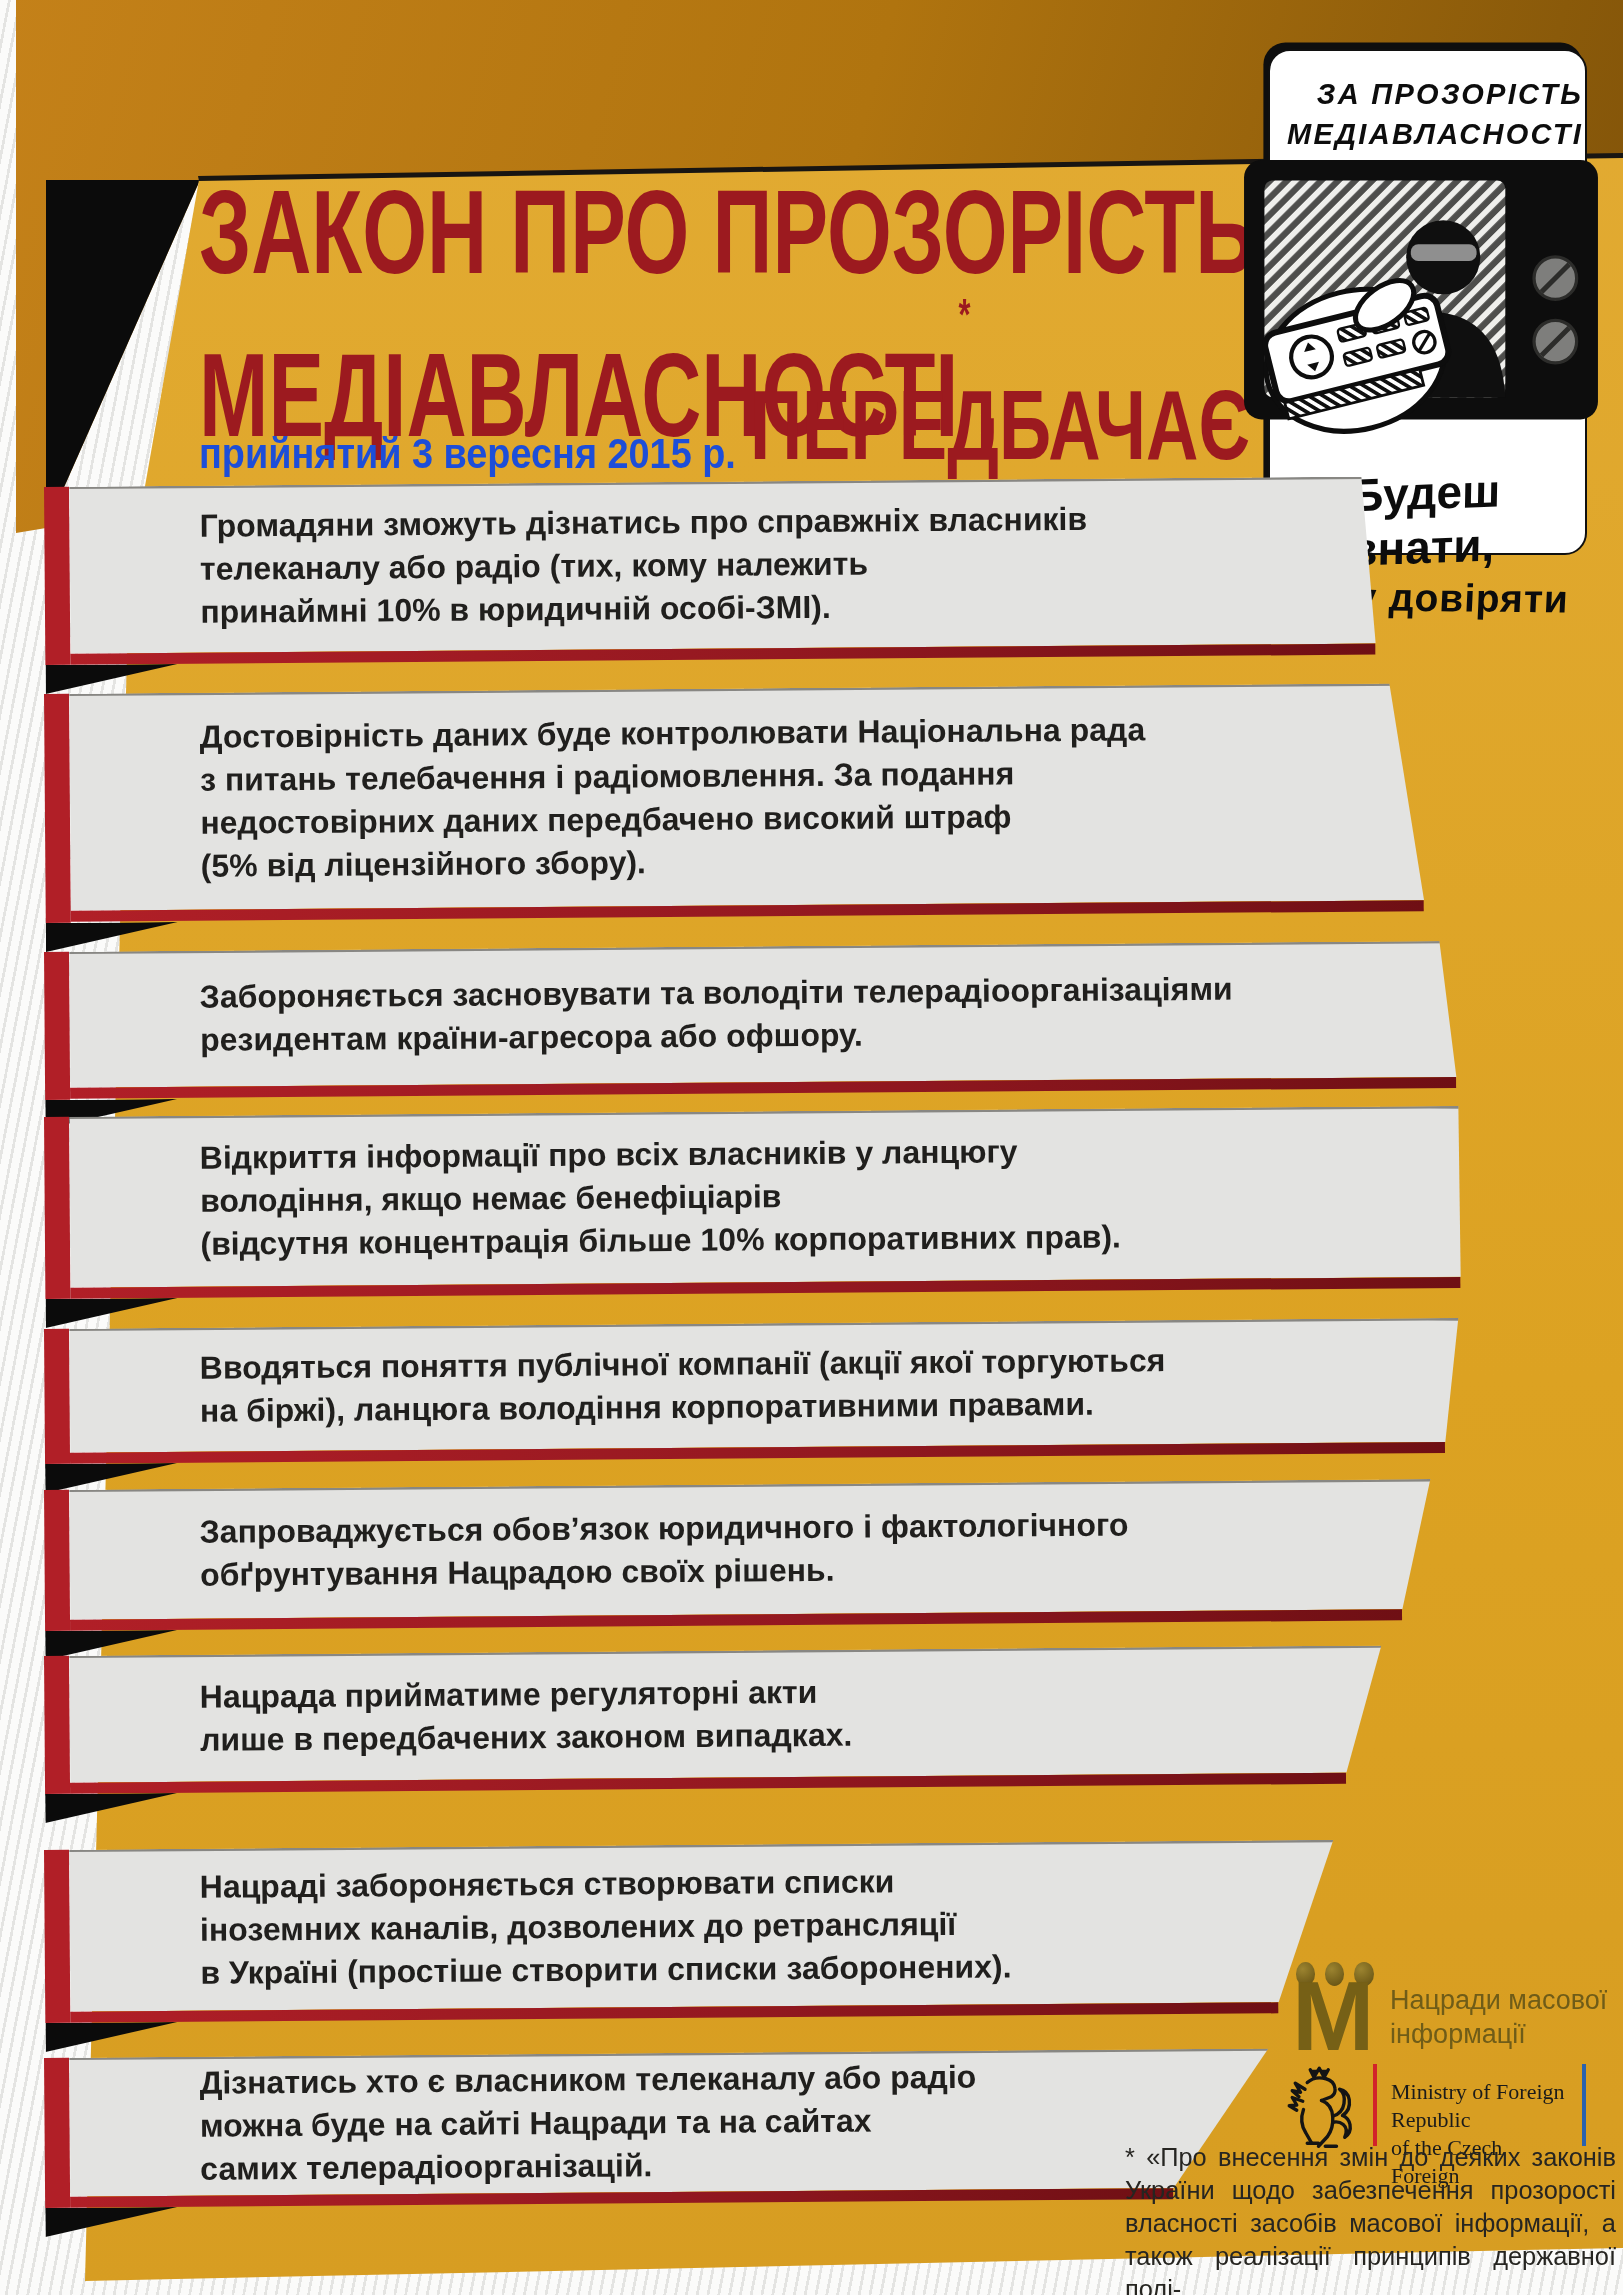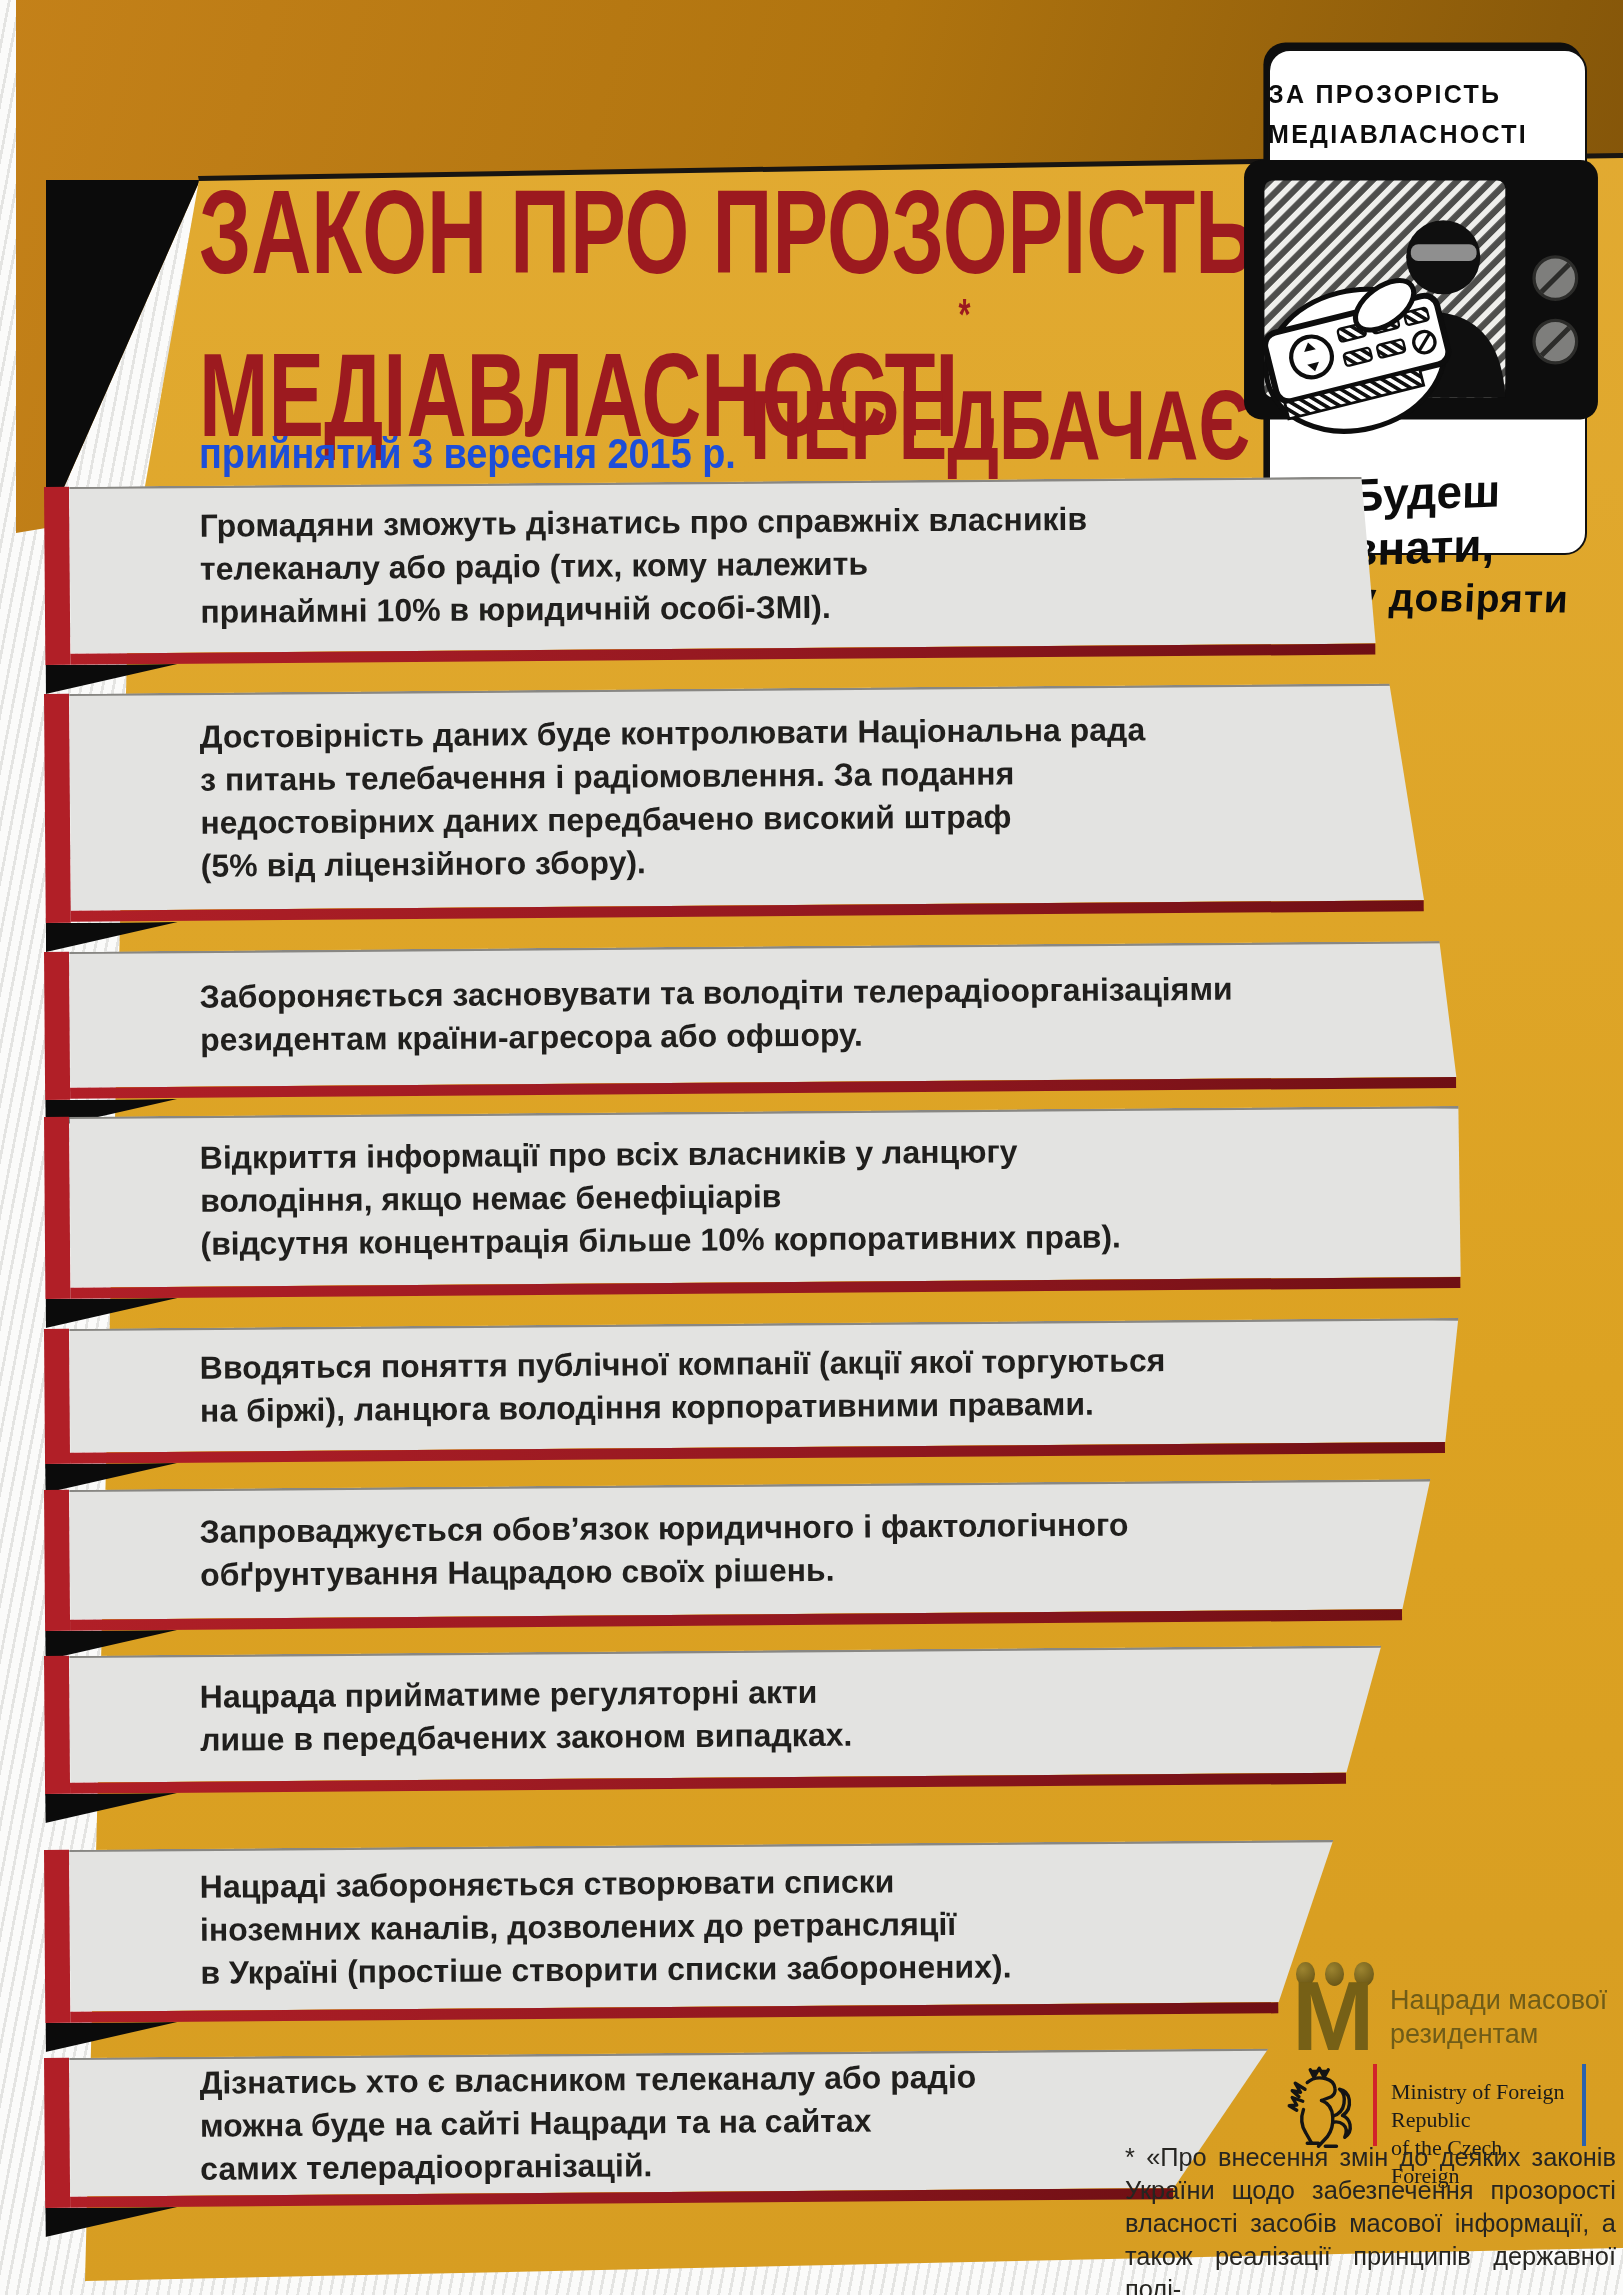--- a/index.html
+++ b/index.html
@@ -46,22 +46,22 @@
   .adopted .cond3{display:inline-block;transform:scaleX(0.88);transform-origin:left top;white-space:nowrap;}
   .provides{position:absolute;left:738px;top:369px;font-size:98px;font-weight:700;color:#9c1a1f;margin-left:12px;}
 
   
   .badge{
     position:absolute;left:1268px;top:49px;width:315px;height:502px;
     background:#ffffff;border:2.8px solid #101010;border-radius:22px;
     box-shadow:-4.6px -6.5px 0 #0e0e0e;
   }
   .badge-title{
-    position:absolute;left:1268px;top:74px;width:315px;text-align:left;
-    font-weight:700;font-size:25px;line-height:40px;letter-spacing:2.3px;color:#0d0d0d;
+    position:absolute;left:1268px;top:74px;width:315px;text-align:right;
+    font-weight:700;font-size:29px;line-height:40px;letter-spacing:2.3px;color:#0d0d0d;font-style:italic;
   }
   .tv{position:absolute;left:1244px;top:160px;width:354px;height:315px;overflow:visible;}
   .slogan{
     position:absolute;left:1277px;top:466px;width:296px;text-align:center;color:#0c0c0c;
     font-weight:700;
   }
   .slogan .s1{display:block;font-size:46px;transform:rotate(-2deg) skewX(-3deg);}
   .slogan .s2{display:block;font-size:39px;margin-top:1.9px;transform:rotate(0.6deg) skewX(-2deg);letter-spacing:0.9px;}
 
   
@@ -276,21 +276,21 @@
 <div class="imi">
   <div class="imi-dots">
     <i></i>
       <i></i>
       <i></i>
   </div>
   <div class="imi-m">М</div>
 </div>
 <div class="imi-text">
   <span>Нацради масової</span><br>
-  <span>резидентам</span>
+  <span>інформації</span>
 </div>
 
 <svg class="mfa-lion" viewBox="0 0 200 240">
   <g fill="none" stroke="#141414" stroke-width="9" stroke-linecap="round" stroke-linejoin="round">
     <path d="M78 26 l10 20 14-24 13 24 11-20" fill="#141414"></path>
     <path d="M70 60 q20-18 50-10 q22 6 24 26 q2 14-10 22 l-26 10"></path>
     <path d="M64 78 l-26-16 14 24 -22-4 18 16"></path>
     <path d="M58 110 l-28-10 12 20 -20 2 20 12"></path>
     <path d="M108 108 q28 10 30 44 q2 30-14 52 l-24 26"></path>
     <path d="M60 132 q-12 34 6 62 l16 28"></path>

